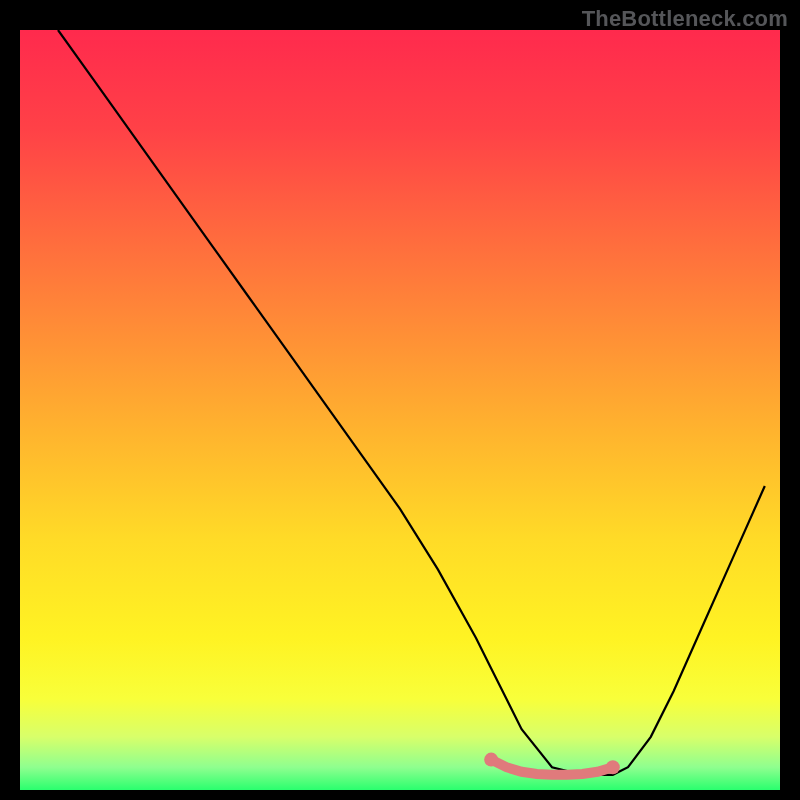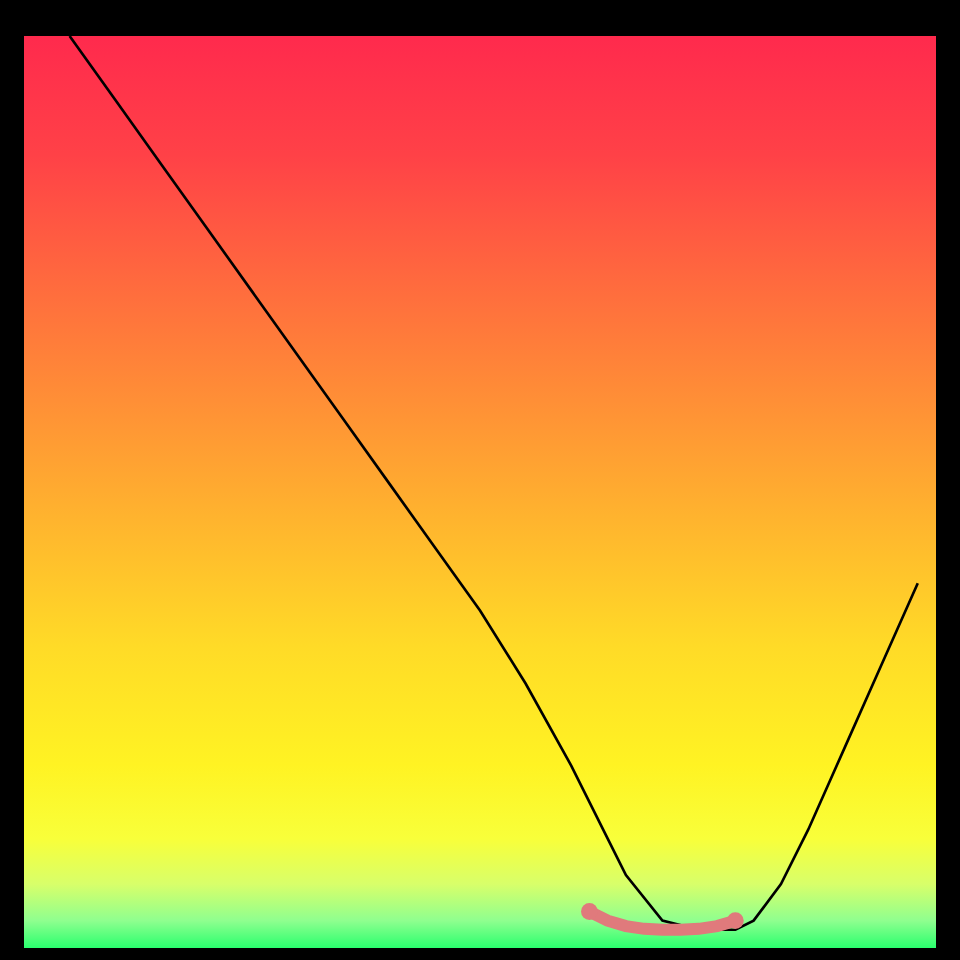--- a/index.html
+++ b/index.html
@@ -43,20 +43,21 @@
     height: 760px;
   }
   svg {
     display: block;
   }
 </style>
 </head>
 <body>
 
 <div class="frame">
+  <div class="watermark">TheBottleneck.com</div>
 
   <div class="plot-outer">
     <svg class="plot-area" viewBox="0 0 760 760" width="760" height="760" preserveAspectRatio="none">
       <defs>
         <linearGradient id="bgGrad" x1="0" y1="0" x2="0" y2="1">
             <stop offset="0.0%" stop-color="#ff2a4d"></stop>
             <stop offset="13.0%" stop-color="#ff4147"></stop>
             <stop offset="27.0%" stop-color="#ff6a3e"></stop>
             <stop offset="40.0%" stop-color="#ff8f36"></stop>
             <stop offset="53.0%" stop-color="#ffb42e"></stop>

